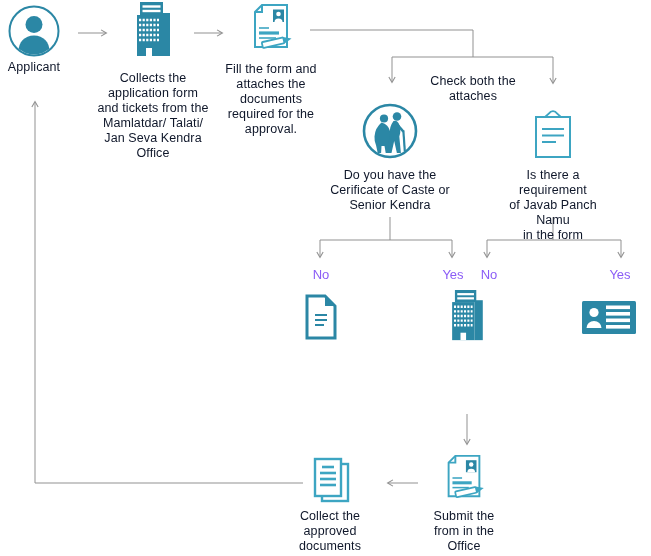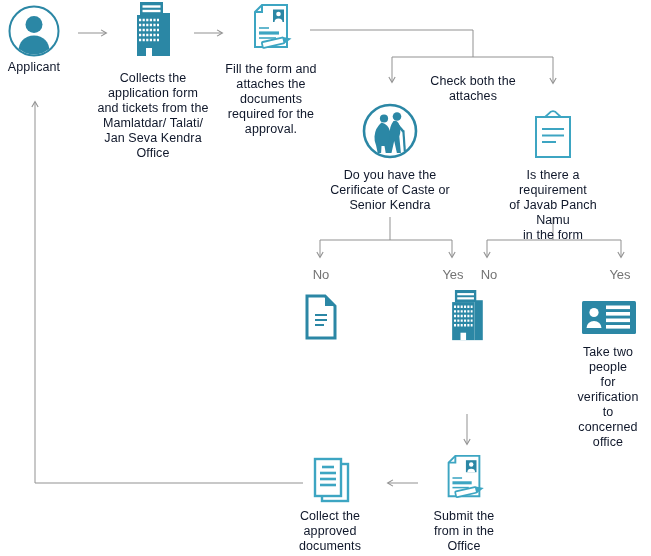--- a/index.html
+++ b/index.html
@@ -9,21 +9,21 @@
   }
   .wires{position:absolute;left:0;top:0;pointer-events:none;}
   .icon{position:absolute;}
   .lbl{
     position:absolute;transform:translateX(-50%);
     white-space:pre-line;text-align:center;
     font-size:12.5px;line-height:15px;color:#0f172a;letter-spacing:.1px;
   }
   .branch{
     position:absolute;transform:translateX(-50%);
-    font-size:13px;color:#737373;
+    font-size:13px;color:#8b5cf6;
   }
 </style>
 </head>
 <body>
 
 <div class="canvas">
 
   <svg class="wires" width="651" height="556" viewBox="0 0 651 556">
     <defs>
       <marker id="arr" viewBox="0 0 10 10" refX="7" refY="5" markerWidth="9" markerHeight="9" orient="auto">
@@ -183,24 +183,20 @@
     <rect x="0" y="0" width="54" height="33" rx="1.5" fill="#2b87a5"></rect>
     <circle cx="12" cy="11.5" r="4.6" fill="#ffffff"></circle>
     <path d="M4.5,27 a7.5,7 0 0 1 15,0 z" fill="#ffffff"></path>
     <g fill="#ffffff">
       <rect x="24" y="4.5" width="24" height="3.6"></rect>
       <rect x="24" y="11" width="24" height="3.6"></rect>
       <rect x="24" y="17.5" width="24" height="3.6"></rect>
       <rect x="24" y="24" width="24" height="3.6"></rect>
     </g>
   </svg>
-  <div class="lbl" style="left:608px;top:345px">Take two people
-for verification
-to concerned
-office</div>
 
   <svg class="icon" style="left:442px;top:453px" width="44" height="50" viewBox="0 0 44 52">
     <path d="M13,3 H38 V45 H6 V10 Z" fill="#ffffff" stroke="#3da5c2" stroke-width="2"></path>
     <path d="M13,3 V10 H6" fill="none" stroke="#3da5c2" stroke-width="2"></path>
     <rect x="24" y="7.5" width="11" height="12.5" fill="#2b87a5"></rect>
     <circle cx="29.5" cy="12" r="2.3" fill="#ffffff"></circle>
     <path d="M25.5,20 a4,3.6 0 0 1 8,0 z" fill="#ffffff"></path>
     <g stroke="#3da5c2">
       <line x1="10" y1="26" x2="20" y2="26" stroke-width="1.6"></line>
       <line x1="10" y1="31" x2="30" y2="31" stroke-width="3.2"></line>

